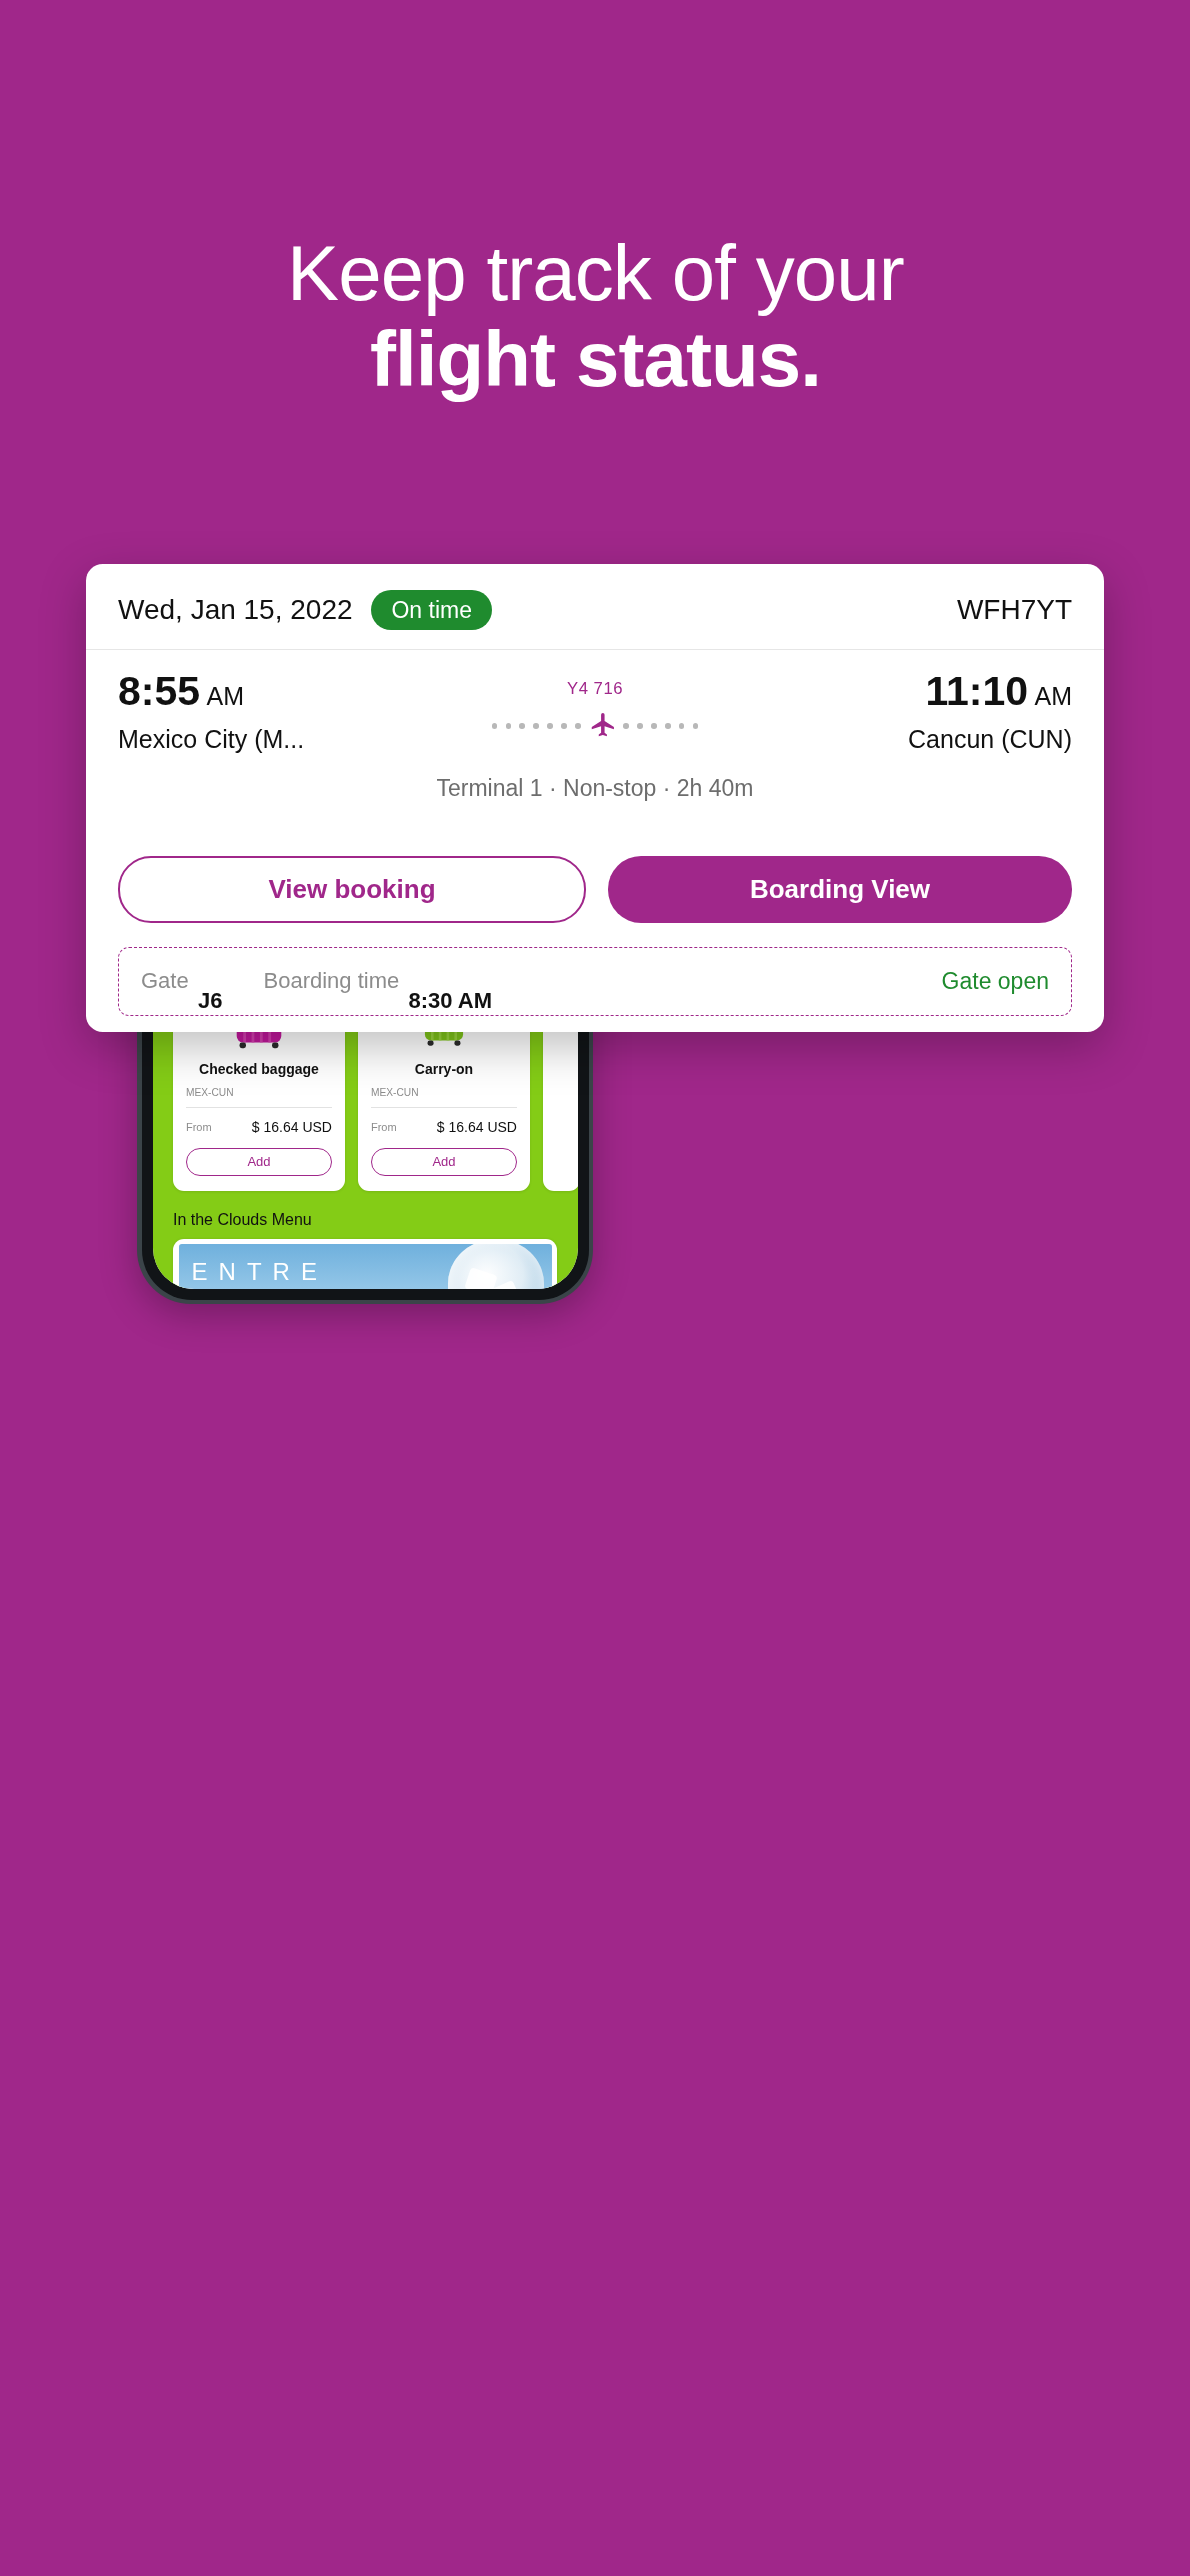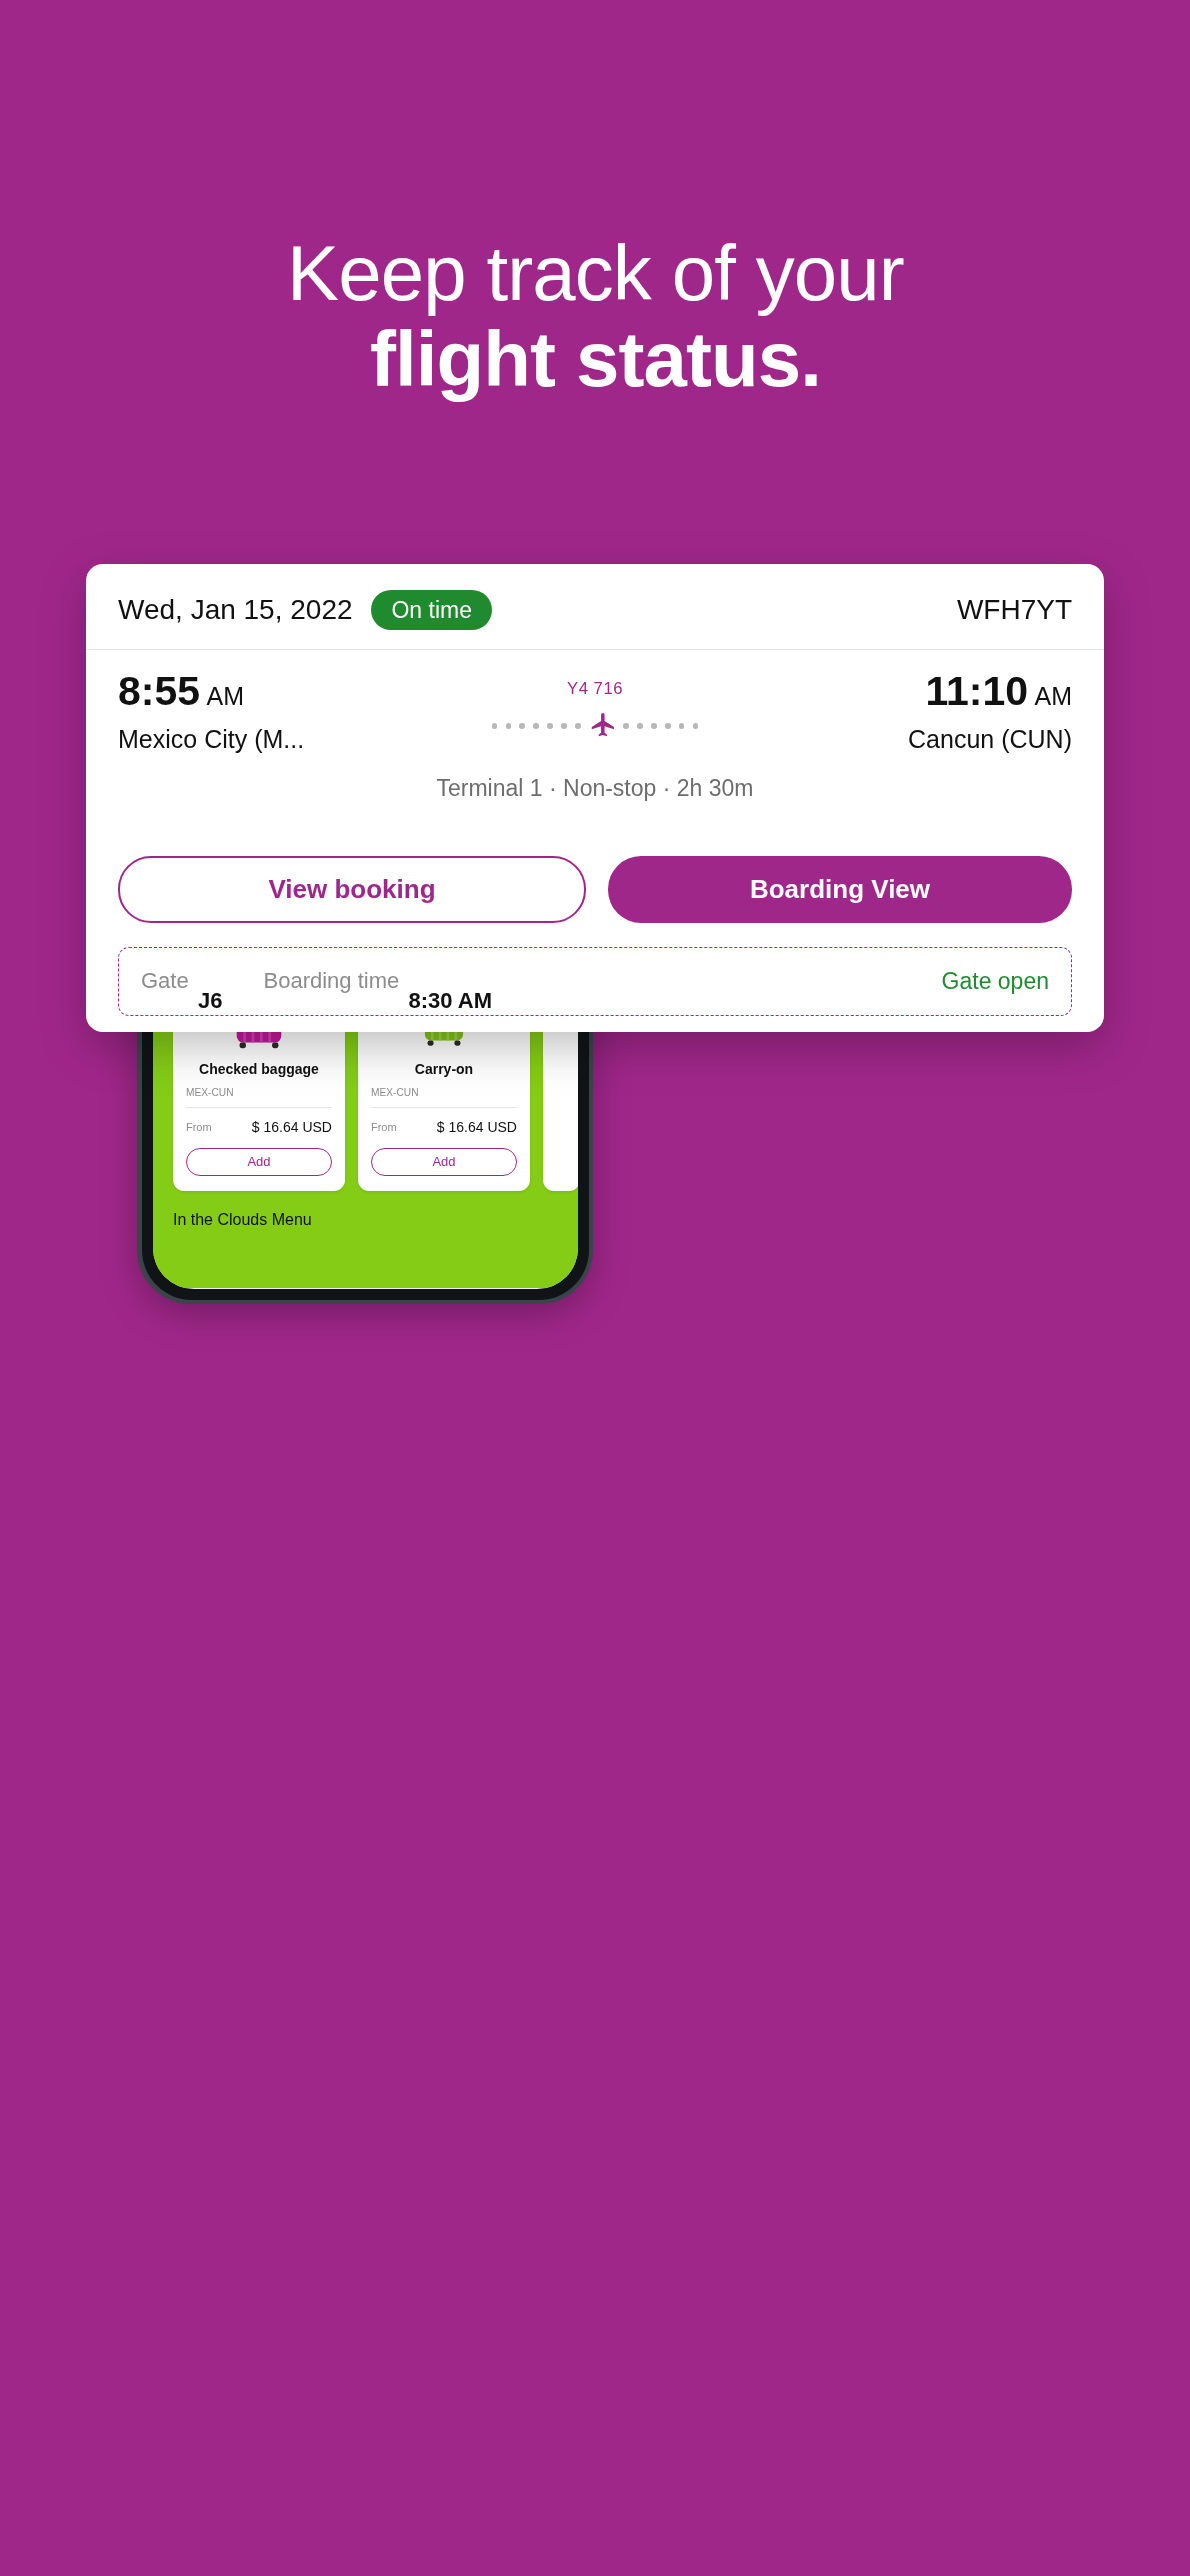--- a/index.html
+++ b/index.html
@@ -445,20 +445,32 @@
               <span class="prod-price">$ 16.64 USD</span>
             </div>
             <div class="add-btn">Add</div>
           </div>
 
           <div class="prod-card peek"></div>
         </div>
 
         <div class="section-title" style="padding-top:20.4px;">In the Clouds Menu</div>
 
+        <div class="menu-card">
+          <div class="menu-banner">
+            <div class="brand">
+              <div>ENTRE</div>
+              <div>NUBES</div>
+            </div>
+            <div class="glass">
+              <div class="ice" style="left:18.5px; top:32px; width:28px; height:22px;"></div>
+              <div class="ice" style="left:45px; top:45px; width:24px; height:18.5px; transform:rotate(-24deg);"></div>
+            </div>
+          </div>
+        </div>
 
       </div>
 
       <div class="notch"></div>
       <div class="camera"></div>
     </div>
   </div>
 </div>
 
 <div class="flight-card">
@@ -510,21 +522,21 @@
     </div>
 
     <div class="fc-col right">
       <div class="fc-time">
         <span>11:10</span><span class="ampm">AM</span>
       </div>
       <div class="fc-city">Cancun (CUN)</div>
     </div>
   </div>
 
-  <div class="fc-meta">Terminal 1  ·  Non-stop  ·  2h 30m</div>
+  <div class="fc-meta">Terminal 1  ·  Non-stop  ·  2h 40m</div>
 
   <div class="fc-actions">
     <div class="btn btn-outline">View booking</div>
     <div class="btn btn-solid">Boarding View</div>
   </div>
 
   <div class="gate-box">
     <span class="gate-l">Gate</span>
     <span class="gate-v">J6</span>
     <span class="gate-sp"></span>

